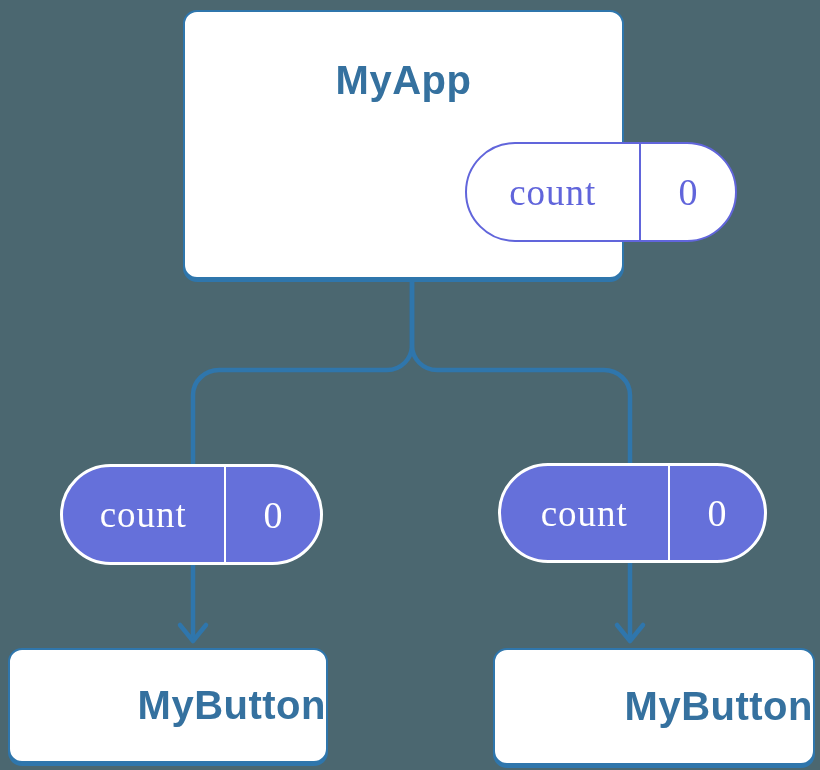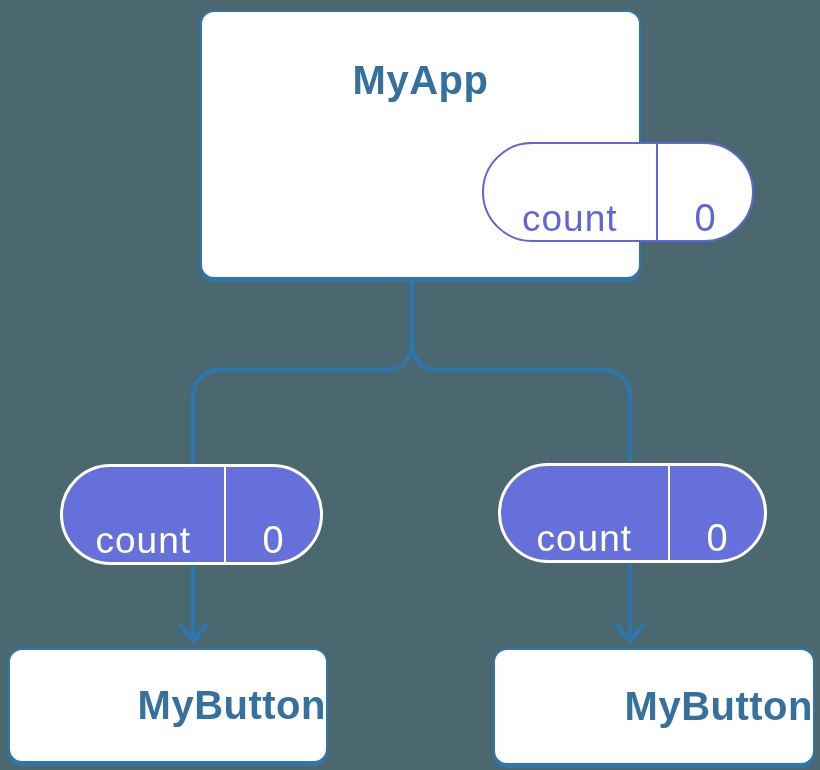--- a/index.html
+++ b/index.html
@@ -36,21 +36,21 @@
   
   .card {
     position: absolute;
     z-index: 1;
     box-sizing: border-box;
     background: var(--card-bg, #ffffff);
     border: 2px solid var(--card-border, #2f76ac);
     border-radius: 14px;
     box-shadow: 0 3px 0 var(--card-border, #2f76ac);
   }
-  .root-card  { left: 200px; top: 10px;  width: 441px; height: 269px; padding-left: 36px; }
+  .root-card  { left: 183px; top: 10px;  width: 441px; height: 269px; padding-left: 36px; }
   .button-card{ display: flex; align-items: center; justify-content: flex-end; }
   .card-left  { left: 8px;   top: 648px; width: 320px; height: 115px; }
   .card-right { left: 493px; top: 648px; width: 322px; height: 117px; }
 
   .node-title {
     color: var(--node-text, #35719f);
     font-size: 40px;
     font-weight: 700;
     letter-spacing: 0.5px;
     text-align: center;
@@ -60,22 +60,23 @@
     left: 0; right: 0; top: 44px;
     line-height: 48px;
   }
 
   
   .pill {
     position: absolute;
     z-index: 1;
     box-sizing: border-box;
     display: flex;
-    align-items: flex-end;
+    align-items: center;
     border-radius: 60px;
+    font-family: Liberation Serif, serif;
   }
   .pill-outline {
     left: 280px; top: 130px;
     width: 272px; height: 100px;
     background: var(--card-bg, #ffffff);
     border: 2.5px solid var(--purple, #6165db);
     color: var(--purple, #6165db);
   }
   .pill-solid {
     background: var(--purple-fill, #6570da);

